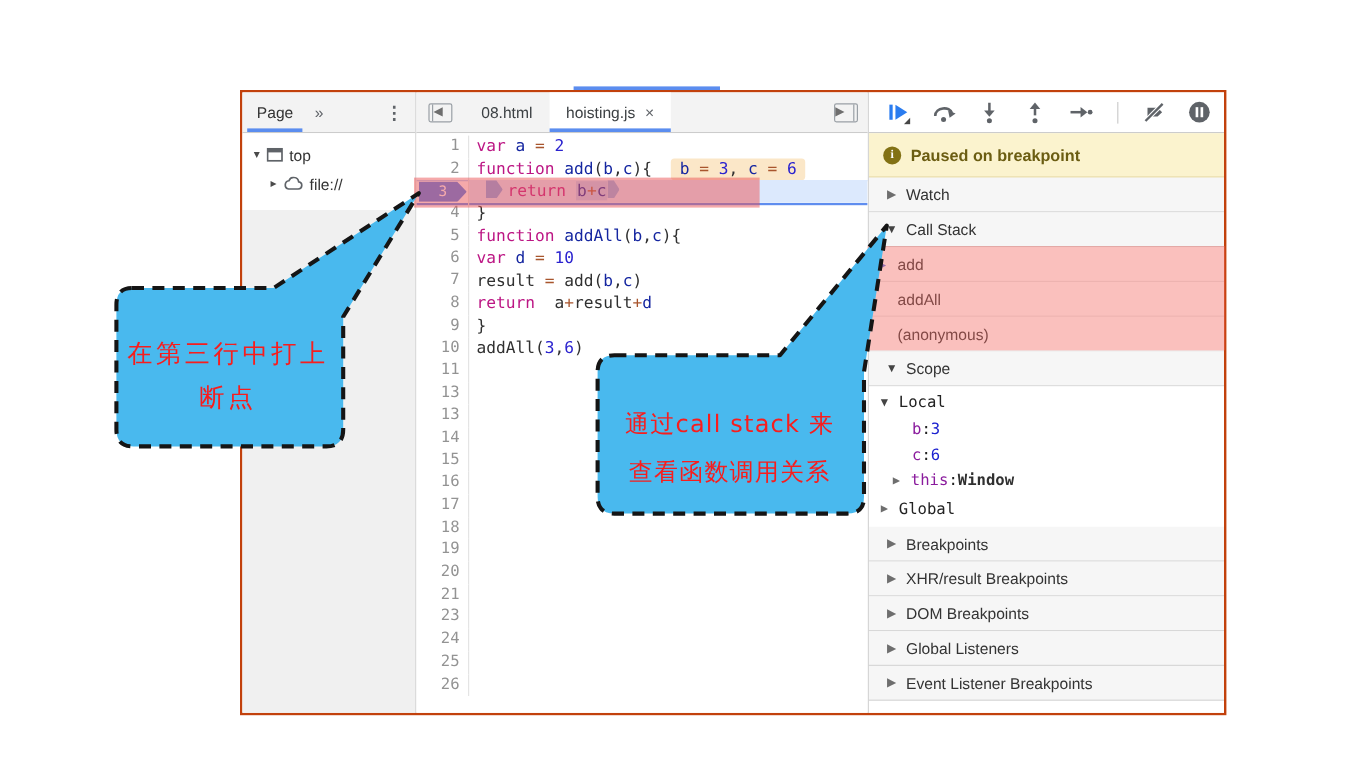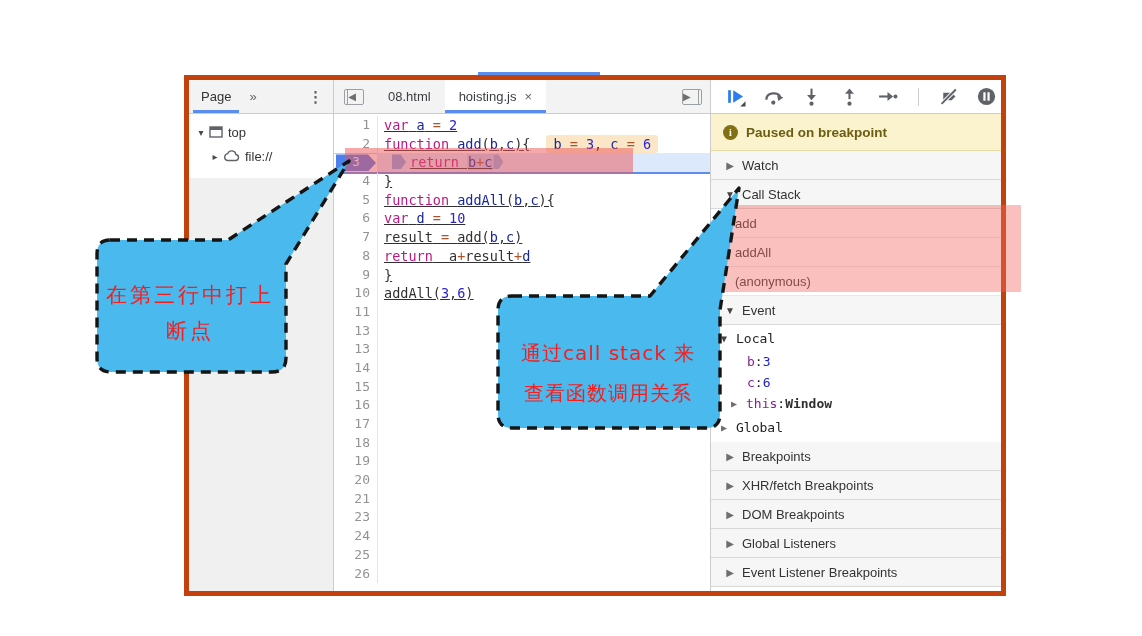--- a/index.html
+++ b/index.html
@@ -1,19 +1,19 @@
 <!DOCTYPE html>
 <html><head>
 <meta charset="utf-8">
 <style>
   html,body{margin:0;padding:0;background:#fff;}
   .stage{position:relative;width:1142px;height:636px;background:#fff;overflow:hidden;
          font-family:"Liberation Sans",sans-serif;color:#303030;}
-  .devtools{position:absolute;left:184px;top:75px;width:822px;height:521px;
-            border:5px solid #c2410c;box-sizing:border-box;background:#fff;display:flex;}
+  .devtools{position:absolute;left:200px;top:75px;width:822px;height:521px;
+            border:2px solid #c2410c;box-sizing:border-box;background:#fff;display:flex;}
   
   .nav{width:145px;border-right:1px solid #ccc;box-sizing:border-box;display:flex;flex-direction:column;}
   .nav-tabbar{height:34px;background:#f3f3f3;border-bottom:1px solid #ccc;display:flex;align-items:center;box-sizing:border-box;}
   .nav-tab{position:relative;height:100%;display:flex;align-items:center;padding:0 12px;font-size:13px;color:#333;}
   .nav-tab.active:after{content:"";position:absolute;left:4px;right:4px;bottom:0;height:3px;background:#5b8def;}
   .chev{color:#5f6368;font-size:13px;letter-spacing:-2px;padding:0 6px;}
   .kebab{margin-left:auto;color:#5f6368;font-size:15px;padding:0 10px;font-weight:bold;}
   .nav-tree{background:#fff;padding-top:6px;height:58px;}
   .tree-row{display:flex;align-items:center;height:24px;font-size:13px;color:#333;}
   .tree-row .tw{width:12px;text-align:center;color:#4a4a4a;font-size:10px;}
@@ -28,21 +28,21 @@
   .panelbtn .tri{flex:1;text-align:center;line-height:14px;}
   .ed-tab{position:relative;height:100%;display:flex;align-items:center;padding:0 14px;font-size:13px;color:#3c4043;}
   .ed-tab.active{background:#fff;}
   .ed-tab.active:after{content:"";position:absolute;left:0;right:0;bottom:0;height:3px;background:#5b8def;}
   .ed-tab .close{margin-left:8px;color:#5f6368;font-size:13px;}
   .ed-tab-spacer{flex:1;}
   .code{flex:1;background:#fff;overflow:hidden;padding-top:2px;
         font-family:"DejaVu Sans Mono",monospace;font-size:13.5px;}
   .code-line{display:flex;height:18.7px;line-height:18.7px;}
   .ln{width:44px;flex:none;text-align:right;padding-right:7px;color:#939393;box-sizing:border-box;border-right:1px solid #e4e4e4;font-size:13px;}
-  .lc{flex:1;padding-left:6px;white-space:pre;color:#303030;text-decoration:underline;}
+  .lc{flex:1;padding-left:6px;white-space:pre;color:#303030;}
   .tok-kw{color:#bc1684;} .tok-nv{color:#1526a0;} .tok-num{color:#2b23cf;}
   .tok-op{color:#a8552d;} .tok-pl{color:#303030;}
   .badge{display:inline-block;background:#fbe7c8;border-radius:3px;margin-left:16px;padding:0 7px;}
   .exec .lc{background:#dce9fd;}
   .exec{box-shadow:inset 0 1px 0 #b9cef7, 0 2px 0 #5f8def;}
   .ln-tag{width:40px;height:17px;margin-top:1px;margin-left:2px;background:#4c80ec;color:#fff;
           text-align:center;font-size:12px;line-height:17px;
           clip-path:polygon(0 0,80% 0,100% 50%,80% 100%,0 100%);}
   .ibp{display:inline-block;width:14px;height:15px;vertical-align:-2px;margin:0 4px 0 8px;background:#7ea8ea;
        clip-path:polygon(0 0,62% 0,100% 50%,62% 100%,0 100%);}
@@ -316,21 +316,21 @@
           <div class="cs-frame">
             <span>addAll</span>
           </div>
           <div class="cs-frame">
             <span>(anonymous)</span>
           </div>
         </div>
 
       <div class="side-header">
         <span class="tri open">▼</span>
-        <span>Event</span>
+        <span>Scope</span>
       </div>
       <div class="scope-body">
         <div class="sc-row" style="height:26px;padding-left:8px;">
           <span class="tri open">▼</span>
           <span>Local</span>
         </div>
         <div id="scope-props">
             <div class="sc-row" style="height: 21px; padding-left: 36px;">
               <span class="sc-name">b</span>
               <span>: </span>
@@ -354,21 +354,21 @@
         </div>
       </div>
 
       <div id="side-sections">
           <div class="side-header">
             <span class="tri">▶</span>
             <span>Breakpoints</span>
           </div>
           <div class="side-header">
             <span class="tri">▶</span>
-            <span>XHR/fetch Breakpoints</span>
+            <span>XHR/result Breakpoints</span>
           </div>
           <div class="side-header">
             <span class="tri">▶</span>
             <span>DOM Breakpoints</span>
           </div>
           <div class="side-header">
             <span class="tri">▶</span>
             <span>Global Listeners</span>
           </div>
           <div class="side-header">

